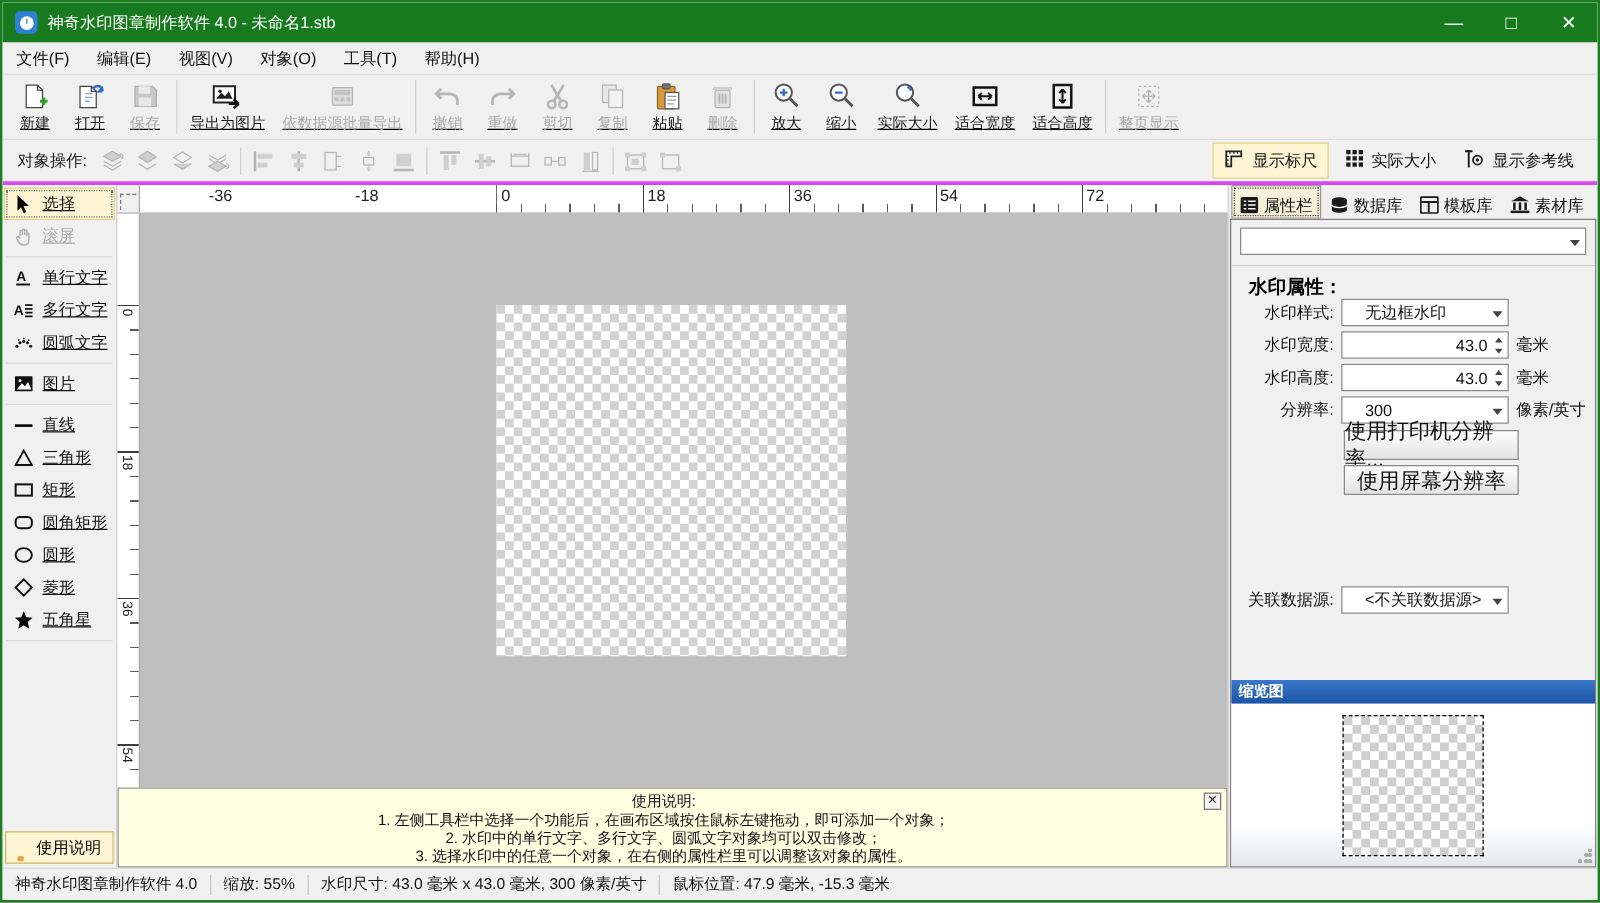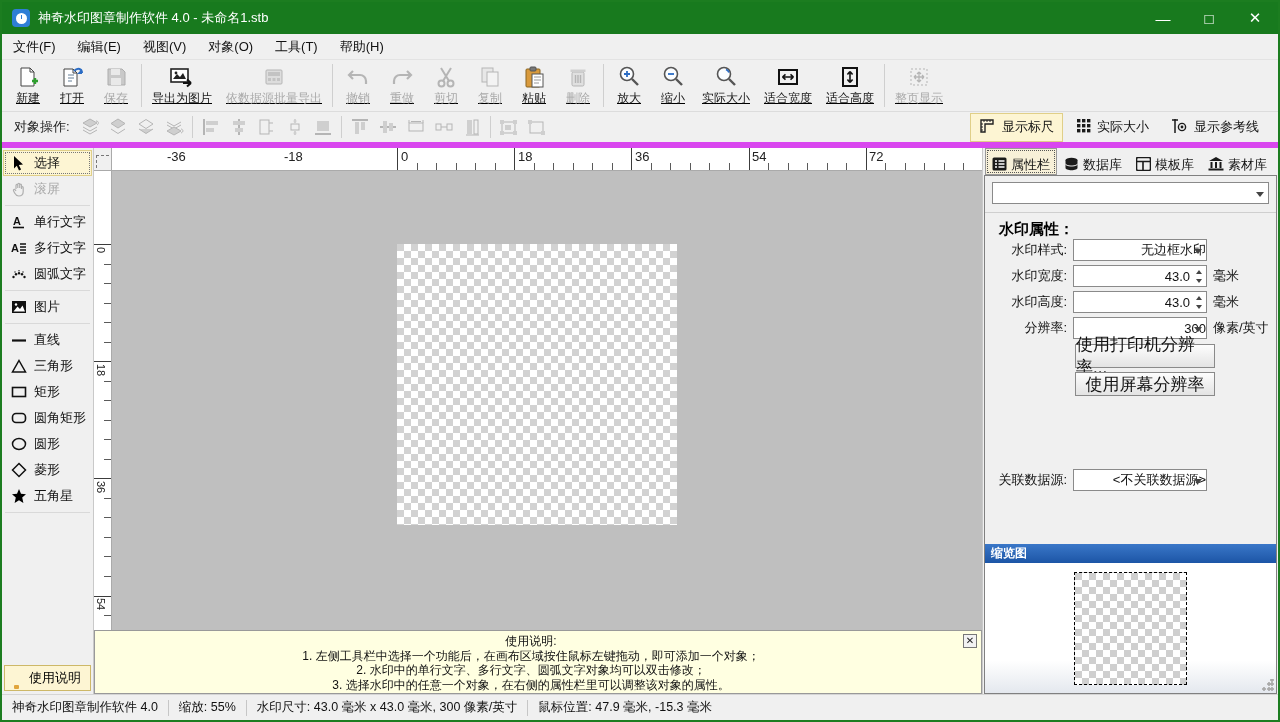--- a/index.html
+++ b/index.html
@@ -16,32 +16,32 @@
   
   .menubar{height:26px;background:#f0f0f0;display:flex;align-items:center;font-size:13px;color:#111;border-bottom:1px solid #e3e3e3;flex:none;}
   .menu-item{padding:0 11px;height:100%;display:flex;align-items:center;}
   
   .toolbar{height:52px;background:#f0f0f0;display:flex;align-items:stretch;border-bottom:1px solid #dcdcdc;flex:none;padding-left:4px;text-decoration:underline;}
   .tbtn{display:flex;flex-direction:column;align-items:center;justify-content:center;padding:2px 7px;font-size:12px;color:#1a1a1a;gap:1px;min-width:44px;}
   .tbtn svg{display:block;}
   .tbtn.dis{color:#a9a9a9;}
   .tsep{width:1px;background:#cfcfcf;margin:4px 3px;}
   
-  .objbar{height:36px;background:#f0f0f0;display:flex;align-items:center;border-bottom:6px solid #d946ef;flex:none;padding:0 6px;font-size:13px;color:#222;}
+  .objbar{height:36px;background:#f0f0f0;display:flex;align-items:center;border-bottom:3px solid #d946ef;flex:none;padding:0 6px;font-size:13px;color:#222;}
   .objbar .lbl{margin:0 6px 0 6px;}
   .mini{width:28px;height:26px;display:flex;align-items:center;justify-content:center;}
   .msep{width:1px;height:22px;background:#cfcfcf;margin:0 4px;}
   .spacer{flex:1;}
   .viewbtn{display:flex;align-items:center;gap:5px;font-size:13px;color:#111;padding:4px 8px;margin-right:4px;border:1px solid transparent;}
   .viewbtn.checked{background:#fdf5d3;border:1px solid #e0cf88;}
   
   .main{flex:1;display:flex;min-height:0;}
   
   .sidebar{width:92px;background:#f0f0f0;border-right:1px solid #c9c9c9;display:flex;flex-direction:column;padding-top:2px;flex:none;}
-  .tool{display:flex;align-items:center;gap:6px;height:26px;padding:0 4px 0 6px;font-size:13px;color:#111;border:1px solid transparent;margin:0 1px;}
+  .tool{display:flex;align-items:center;gap:6px;height:26px;padding:0 4px 0 6px;font-size:13px;color:#111;border:1px solid transparent;margin:0 1px;text-decoration:underline;}
   .tool .ti{width:18px;height:17px;display:flex;align-items:center;justify-content:center;flex:none;}
   .tool.active{background:#fdf5d3;border:1px solid #e0cf88;outline:1px dotted #777;outline-offset:-3px;}
   .tool.dis{color:#a9a9a9;}
   .ssep{height:1px;background:#d9d9d9;margin:3px 3px;}
   .side-fill{flex:1;}
   .help-btn{display:flex;align-items:center;gap:5px;height:26px;margin:2px 2px 3px 2px;padding:0 4px;font-size:13px;background:#fdf5d3;border:1px solid #cdb868;}
   .bulb{width:15px;height:15px;border-radius:50%;background:radial-gradient(circle at 40% 35%,#ffd threshold,#ffce4d,#f5a623);position:relative;flex:none;}
   .bulb:after{content:"";position:absolute;left:5px;bottom:-3px;width:5px;height:4px;background:#e0a53c;border-radius:1px;}
   
   .canvas-col{flex:1;display:flex;flex-direction:column;min-width:0;position:relative;}
@@ -79,21 +79,21 @@
   .rtab svg{flex:none;}
   .rp-body{flex:1;border:1px solid #808080;margin:0 1px 0 1px;position:relative;background:#f0f0f0;overflow:hidden;}
   .combo{position:absolute;height:22px;background:#fff;border:1px solid #8a8a8a;font-size:12px;display:flex;align-items:center;padding:0 18px 0 5px;}
   .combo .arr{position:absolute;right:4px;top:9px;width:0;height:0;border:4px solid transparent;border-top:5px solid #444;}
   .rp-divider{position:absolute;left:0;right:0;top:36px;height:1px;background:#cfcfcf;}
   .sec-title{position:absolute;left:14px;top:44px;font-size:15px;font-weight:bold;color:#000;}
   .prow{position:absolute;left:0;height:24px;display:flex;align-items:center;font-size:13px;color:#111;width:100%;}
   .prow .plabel{width:82px;text-align:right;flex:none;}
   .pfield{position:relative;margin-left:6px;width:134px;height:22px;background:#fff;border:1px solid #8a8a8a;font-size:13px;flex:none;}
   .pfield.num{display:flex;align-items:center;justify-content:flex-end;padding-right:16px;}
-  .pfield.sel{display:flex;align-items:center;padding-left:18px;justify-content:flex-end;}
+  .pfield.sel{display:flex;align-items:center;padding-left:18px;}
   .spin{position:absolute;right:1px;top:1px;width:13px;height:18px;display:flex;flex-direction:column;}
   .spin i{flex:1;display:flex;align-items:center;justify-content:center;}
   .spin i:after{content:"";width:0;height:0;border:3px solid transparent;}
   .spin .up:after{border-bottom:4px solid #444;margin-top:-3px;}
   .spin .dn:after{border-top:4px solid #444;margin-bottom:-3px;}
   .unit{margin-left:6px;}
   .pbtn{position:absolute;left:90px;width:140px;height:24px;background:linear-gradient(#fdfdfd,#e3e3e3);border:1px solid #8a8a8a;font-size:17px;display:flex;align-items:center;justify-content:center;color:#111;}
   .thumb-hdr{position:absolute;left:0;right:0;top:368px;height:19px;background:linear-gradient(#3a77c8,#1c55a6);color:#fff;font-size:12px;font-weight:bold;display:flex;align-items:center;padding-left:6px;}
   .thumb-area{position:absolute;left:0;right:0;top:387px;bottom:0;background:linear-gradient(#ffffff 75%,#e4e8ee);}
   .thumb{position:absolute;left:89px;top:9px;width:113px;height:113px;border:1px dashed #000;

